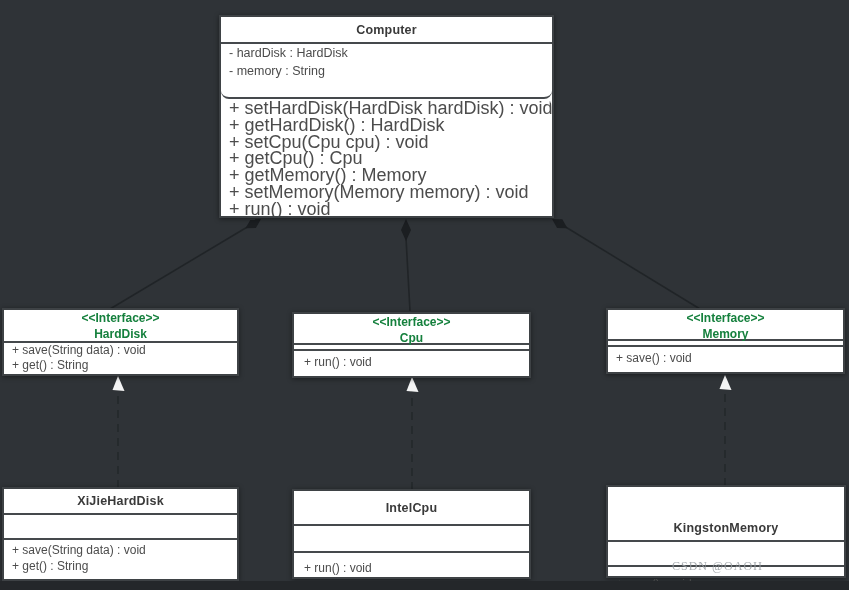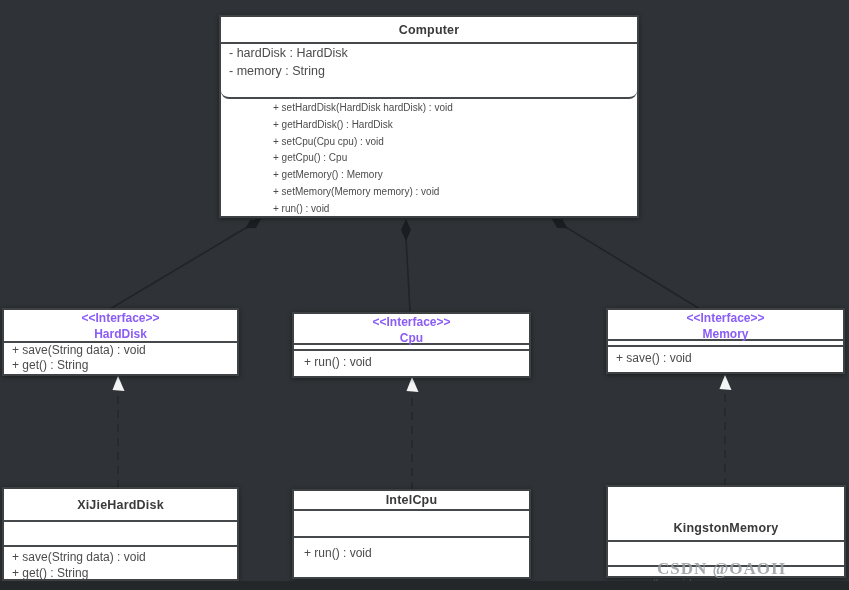--- a/index.html
+++ b/index.html
@@ -14,31 +14,31 @@
     position:absolute;background:#ffffff;border:2px solid #3e4245;box-sizing:border-box;
     box-shadow:0 1px 5px rgba(0,0,0,0.45);
   }
   .c-title{
     font-weight:bold;color:#3a3a3a;text-align:center;
     display:flex;align-items:center;justify-content:center;
     border-bottom:2px solid #45494c;box-sizing:border-box;
     font-size:12.5px;letter-spacing:.2px;
   }
   .c-hdr{
-    font-weight:bold;color:#8b5cf6;text-align:center;font-size:12px;line-height:15.5px;
+    font-weight:bold;color:#15803d;text-align:center;font-size:12px;line-height:15.5px;
     border-bottom:2px solid #45494c;box-sizing:border-box;padding-top:1px;
   }
   .c-empty{border-bottom:2px solid #45494c;box-sizing:border-box;}
   .c-members{box-sizing:border-box;color:#4c4c4c;overflow:hidden;border-radius:8px;}
   .m-line{padding-left:8px;white-space:nowrap;}
   .center-v{display:flex;flex-direction:column;justify-content:center;}
   #watermark{
-    position:absolute;left:657px;top:559px;z-index:6;
+    position:absolute;left:672px;top:559px;z-index:6;
     font-family:"Liberation Serif", serif;
-    font-size:17px;color:rgba(150,156,161,0.85);letter-spacing:1px;white-space:nowrap;font-weight:bold;
+    font-size:12px;color:rgba(150,156,161,0.85);letter-spacing:1px;white-space:nowrap;
   }
   svg .solid{stroke:#202427;stroke-width:1.6;fill:none;}
   svg .dashed{stroke:#24282b;stroke-width:1.6;fill:none;stroke-dasharray:8 6;}
   svg .diamond{fill:#1b1e21;stroke:none;}
   svg .tri{fill:#f3f4f4;stroke:none;}
 </style>
 </head>
 <body>
 
 <div id="canvas">
@@ -69,27 +69,27 @@
       <path class="dashed" d="M412,490 L412,384"></path>
       <polygon class="tri" points="412,377 418.5,392 406.5,391"></polygon>
     </g>
 
     <g>
       <path class="dashed" d="M725,486 L725,382"></path>
       <polygon class="tri" points="725,375 731.5,390 719.5,389"></polygon>
     </g>
   </svg>
 
-  <div class="uml-class" style="left:219px;top:15px;width:420px;height:203px;">
+  <div class="uml-class" style="left:219px;top:15px;width:335px;height:203px;">
     <div class="c-title" style="height:27px;">Computer</div>
     <div class="c-members c-empty" style="height:55px;font-size:12.5px;line-height:17.5px;padding-top:1px;">
       <div class="m-line">- hardDisk : HardDisk</div>
       <div class="m-line">- memory : String</div>
     </div>
-    <div class="c-members" style="height:117px;font-size:10px;line-height:16.8px;padding-top:1px;padding-left:44px;">
+    <div class="c-members" style="height:117px;font-size:18px;line-height:16.8px;padding-top:1px;">
       <div class="m-line">+ setHardDisk(HardDisk hardDisk) : void</div>
       <div class="m-line">+ getHardDisk() : HardDisk</div>
       <div class="m-line">+ setCpu(Cpu cpu) : void</div>
       <div class="m-line">+ getCpu() : Cpu</div>
       <div class="m-line">+ getMemory() : Memory</div>
       <div class="m-line">+ setMemory(Memory memory) : void</div>
       <div class="m-line">+ run() : void</div>
     </div>
   </div>
 
@@ -120,30 +120,30 @@
       <div>&lt;&lt;Interface&gt;&gt;</div>
       <div>Memory</div>
     </div>
     <div class="c-empty" style="height:6px;"></div>
     <div class="c-members center-v" style="height:21px;font-size:12px;">
       <div class="m-line">+ save() : void</div>
     </div>
   </div>
 
   <div class="uml-class" style="left:2px;top:487px;width:237px;height:94px;">
-    <div class="c-title" style="height:33px;">XiJieHardDisk</div>
+    <div class="c-title" style="height:26px;">XiJieHardDisk</div>
     <div class="c-empty" style="height:25px;"></div>
     <div class="c-members" style="height:35px;font-size:12px;line-height:16px;padding-top:2px;">
       <div class="m-line">+ save(String data) : void</div>
       <div class="m-line">+ get() : String</div>
     </div>
   </div>
 
   <div class="uml-class" style="left:292px;top:489px;width:239px;height:90px;">
-    <div class="c-title" style="height:20px;">IntelCpu</div>
+    <div class="c-title" style="height:35px;">IntelCpu</div>
     <div class="c-empty" style="height:27px;"></div>
     <div class="c-members center-v" style="height:29px;font-size:12px;">
       <div class="m-line" style="padding-left:10px;">+ run() : void</div>
     </div>
   </div>
 
   <div class="uml-class" style="left:606px;top:485px;width:240px;height:93px;">
     <div class="c-title" style="height:27px;margin-top:28px;">KingstonMemory</div>
     <div class="c-empty" style="height:25px;"></div>
     <div class="c-members center-v" style="height:33px;font-size:12px;">

